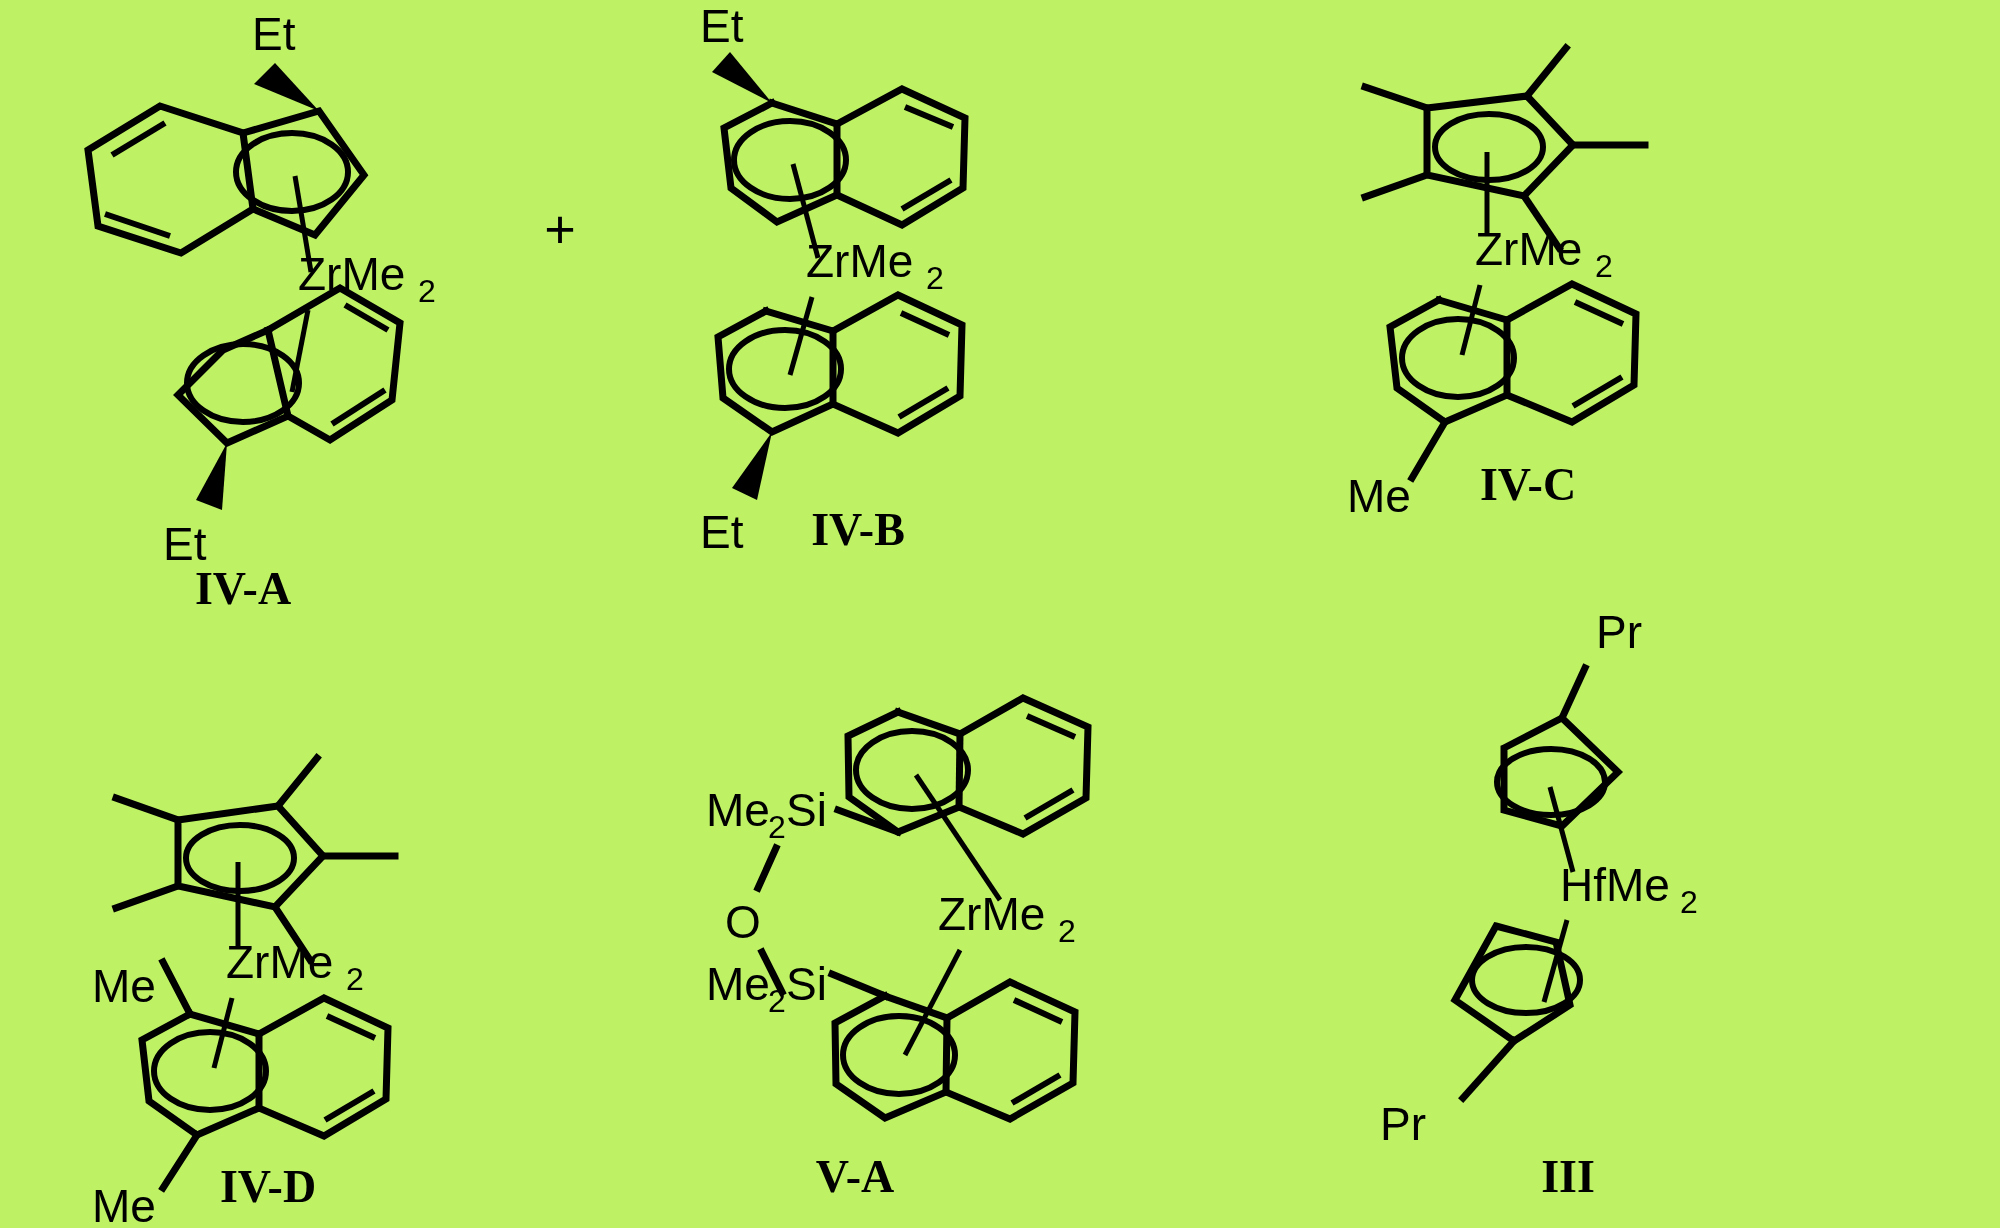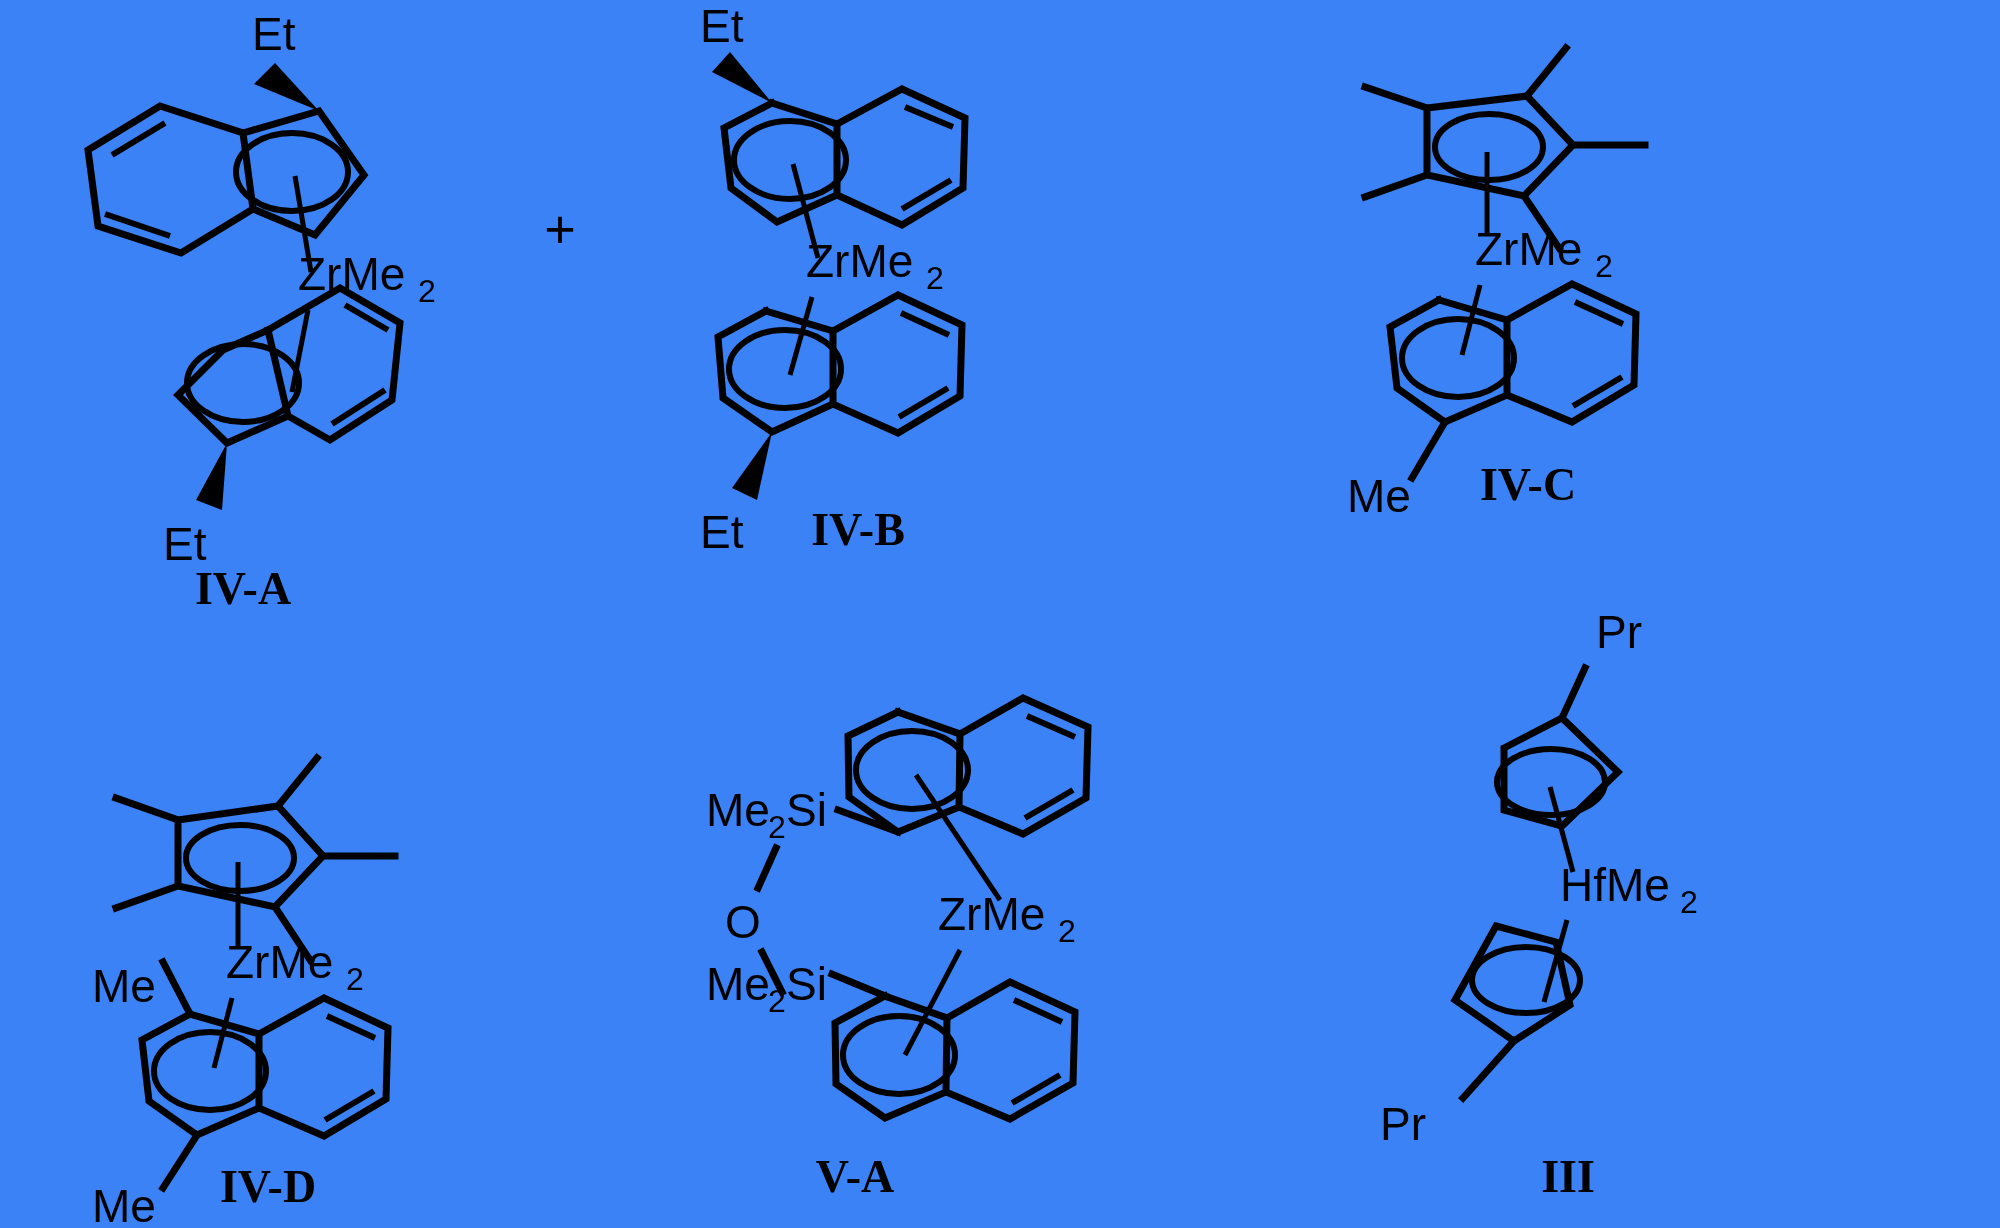--- a/index.html
+++ b/index.html
@@ -8,21 +8,21 @@
     padding: 0;
     background: #ffffff;
   }
   body {
     font-family: "Liberation Sans", sans-serif;
   }
   #page {
     position: relative;
     width: 2000px;
     height: 1228px;
-    background: #3b82f6;
+    background: #bef264;
     overflow: hidden;
   }
   svg.structure-canvas {
     position: absolute;
     top: 0;
     left: 0;
     width: 2000px;
     height: 1228px;
   }
   .bond {

